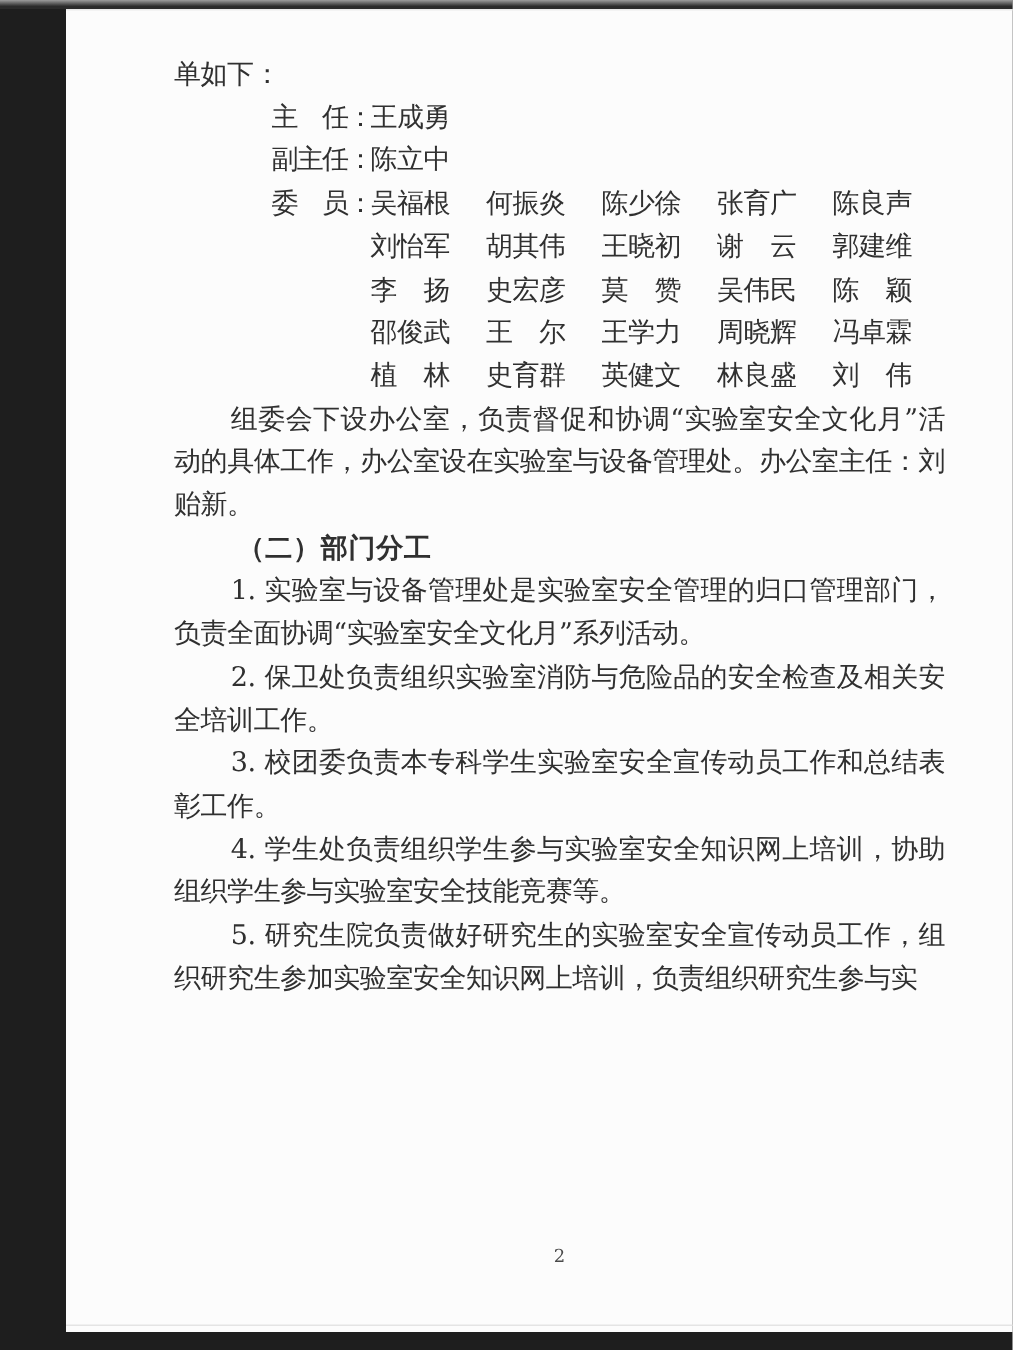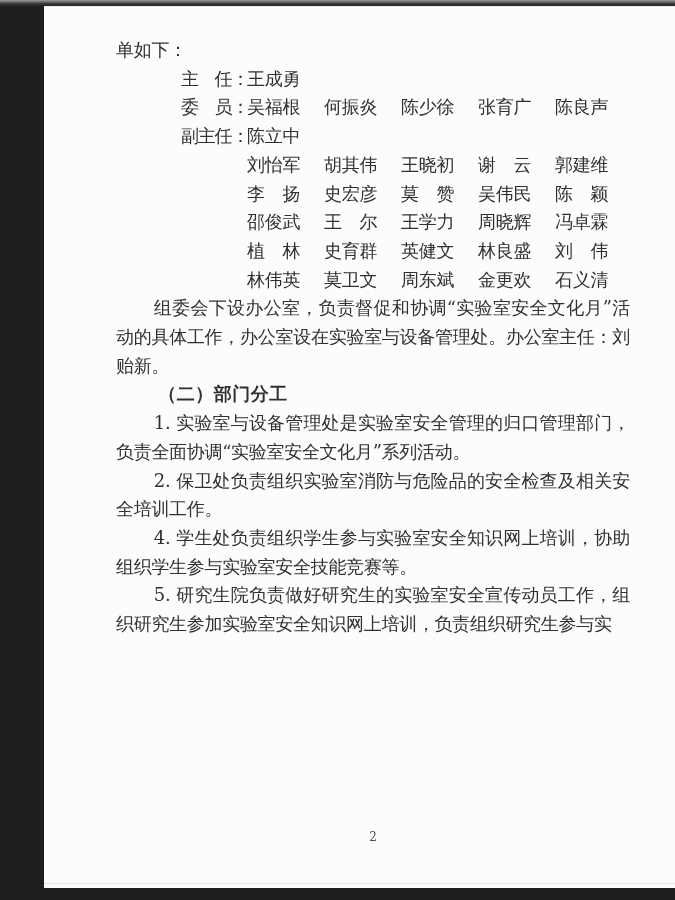--- a/index.html
+++ b/index.html
@@ -55,31 +55,31 @@
   <div class="content">
 
     <div class="line">单如下：</div>
 
     <div class="roster-row">
       <span class="roster-label">主　任：</span>
       <span class="roster-value">王成勇</span>
     </div>
 
     <div class="roster-row">
+      <span class="roster-label">副主任：</span>
+      <span class="roster-value">陈立中</span>
+    </div>
+
+    <div class="roster-row">
       <span class="roster-label">委　员：</span>
       <span class="name-cell">吴福根</span>
       <span class="name-cell">何振炎</span>
       <span class="name-cell">陈少徐</span>
       <span class="name-cell">张育广</span>
       <span class="name-cell">陈良声</span>
-    </div>
-
-    <div class="roster-row">
-      <span class="roster-label">副主任：</span>
-      <span class="roster-value">陈立中</span>
     </div>
 
     <div class="roster-row">
       <span class="roster-label"></span>
       <span class="name-cell">刘怡军</span>
       <span class="name-cell">胡其伟</span>
       <span class="name-cell">王晓初</span>
       <span class="name-cell">谢　云</span>
       <span class="name-cell">郭建维</span>
     </div>
@@ -105,36 +105,29 @@
 
     <div class="roster-row">
       <span class="roster-label"></span>
       <span class="name-cell">植　林</span>
       <span class="name-cell">史育群</span>
       <span class="name-cell">英健文</span>
       <span class="name-cell">林良盛</span>
       <span class="name-cell">刘　伟</span>
     </div>
 
-    <div class="roster-row">
-      <span class="roster-label"></span>
-      <span class="name-cell">林伟英</span>
-      <span class="name-cell">莫卫文</span>
-      <span class="name-cell">周东斌</span>
-      <span class="name-cell">金更欢</span>
-      <span class="name-cell">石义清</span>
-    </div>
 
 
 
     <div class="para">组委会下设办公室，负责督促和协调“实验室安全文化月”活动的具体工作，办公室设在实验室与设备管理处。办公室主任：刘贻新。</div>
 
     <div class="heading">（二）部门分工</div>
 
     <div class="para">1. 实验室与设备管理处是实验室安全管理的归口管理部门，负责全面协调“实验室安全文化月”系列活动。</div>
     <div class="para">2. 保卫处负责组织实验室消防与危险品的安全检查及相关安全培训工作。</div>
+    <div class="para">3. 校团委负责本专科学生实验室安全宣传动员工作和总结表彰工作。</div>
     <div class="para">4. 学生处负责组织学生参与实验室安全知识网上培训，协助组织学生参与实验室安全技能竞赛等。</div>
     <div class="para">5. 研究生院负责做好研究生的实验室安全宣传动员工作，组织研究生参加实验室安全知识网上培训，负责组织研究生参与实</div>
 
   </div>
 
   <div class="page-num">2</div>
 </div>
 
 </body></html>

